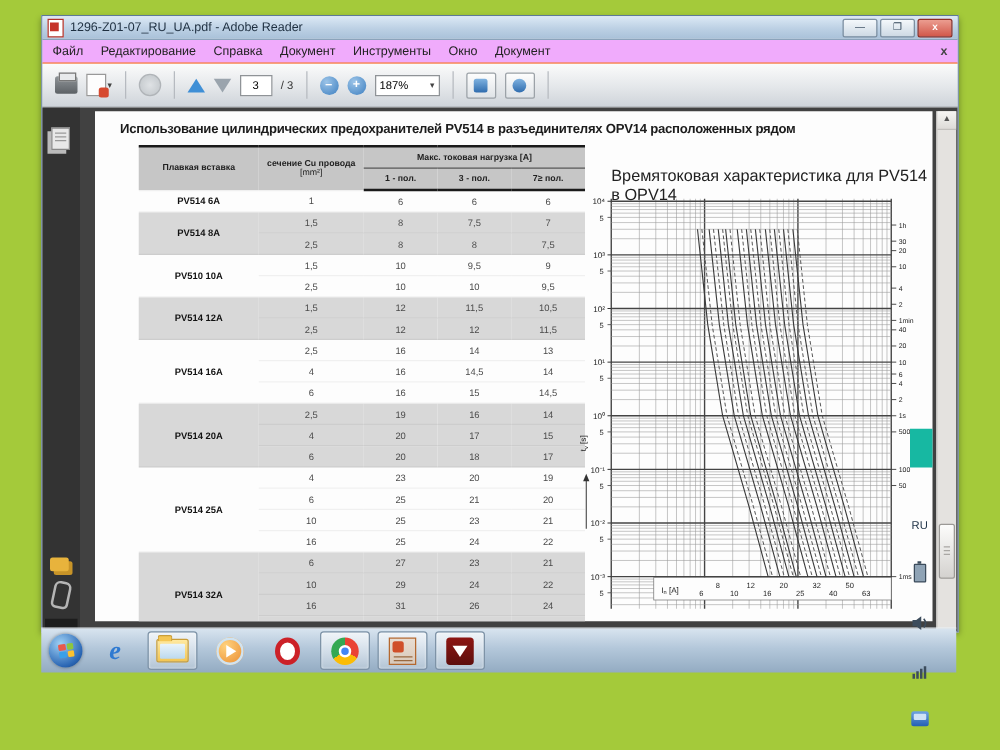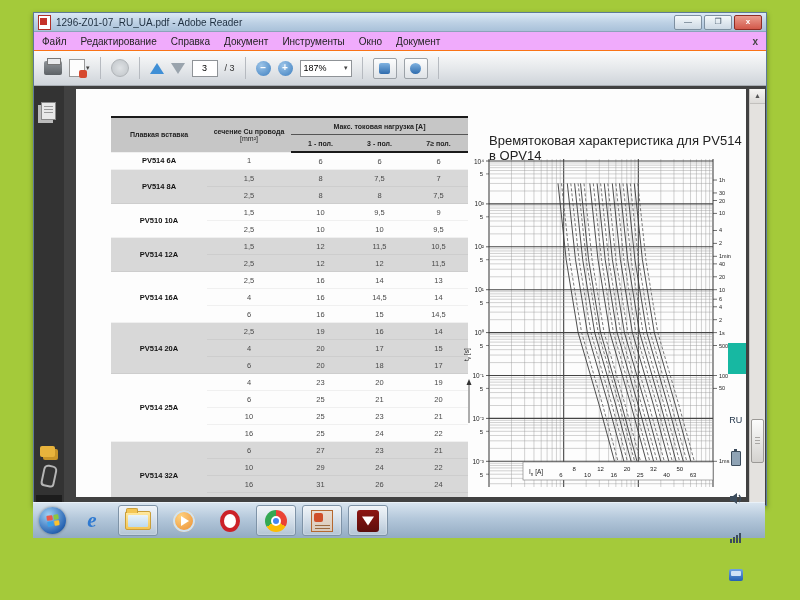--- a/index.html
+++ b/index.html
@@ -171,20 +171,21 @@
     </div>
 
     <div class="docarea">
       <div class="sidestrip">
         <span class="pages-ic"></span>
         <span class="comments-ic"></span>
         <span class="clip-ic"></span>
       </div>
 
       <div class="page">
+        <div class="doc-title">Использование цилиндрических предохранителей PV514 в разъединителях OPV14 расположенных рядом</div>
 
         <table class="fuse" id="fuse-table">
           <colgroup>
               <col class="c-name">
               <col class="c-cu">
               <col class="c-v">
               <col class="c-v">
               <col class="c-v">
             </colgroup>
           <thead>

